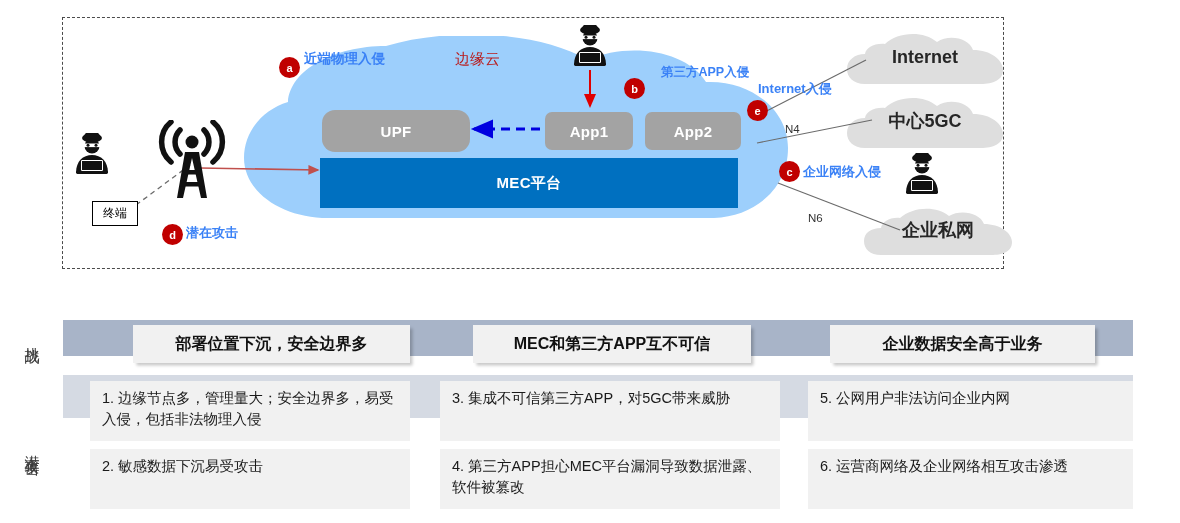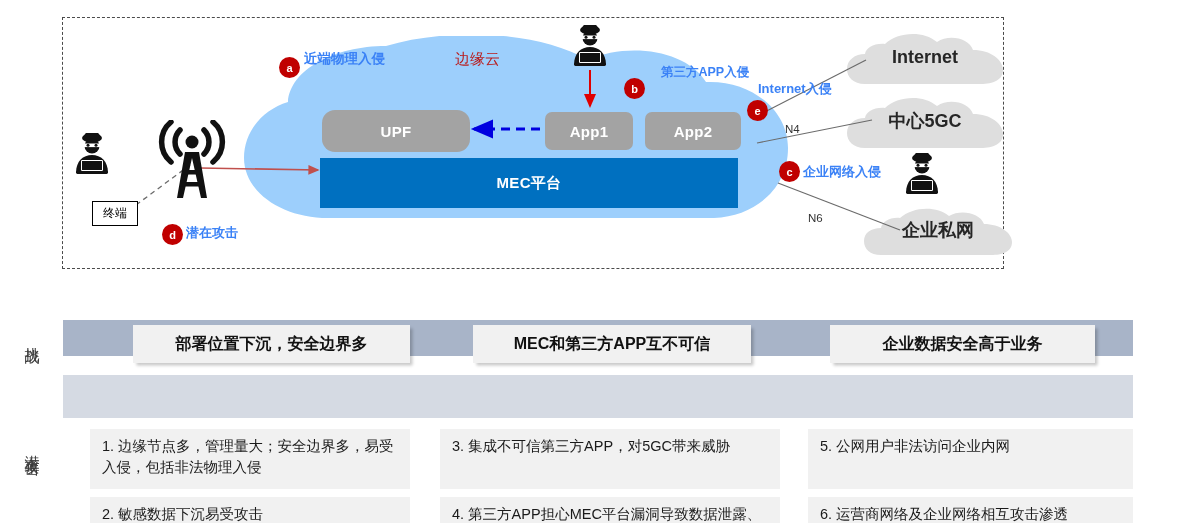--- a/index.html
+++ b/index.html
@@ -105,21 +105,21 @@
     position:absolute;background:#f1f1f1;box-shadow:2.5px 2.5px 3px rgba(0,0,0,.22);
     display:flex;align-items:center;justify-content:center;
     font-size:16px;font-weight:bold;color:#111;height:38px;
   }
   #hcard-1{left:133px;top:325px;width:277px;}
   #hcard-2{left:473px;top:325px;width:278px;}
   #hcard-3{left:830px;top:325px;width:265px;}
 
   .cell{
     position:absolute;background:#f1f1f1;color:#1a1a1a;font-size:14.5px;
-    line-height:1.45;padding:7px 10px 23px 12px;box-sizing:border-box;margin-top:48px;
+    line-height:1.45;padding:7px 10px 23px 12px;box-sizing:border-box;
   }
   .cell.r1{top:381px;height:60px;}
   .cell.r2{top:449px;height:60px;}
   .c1{left:90px;width:320px;}
   .c2{left:440px;width:340px;}
   .c3{left:808px;width:325px;}
 </style>
 </head>
 <body>
 

